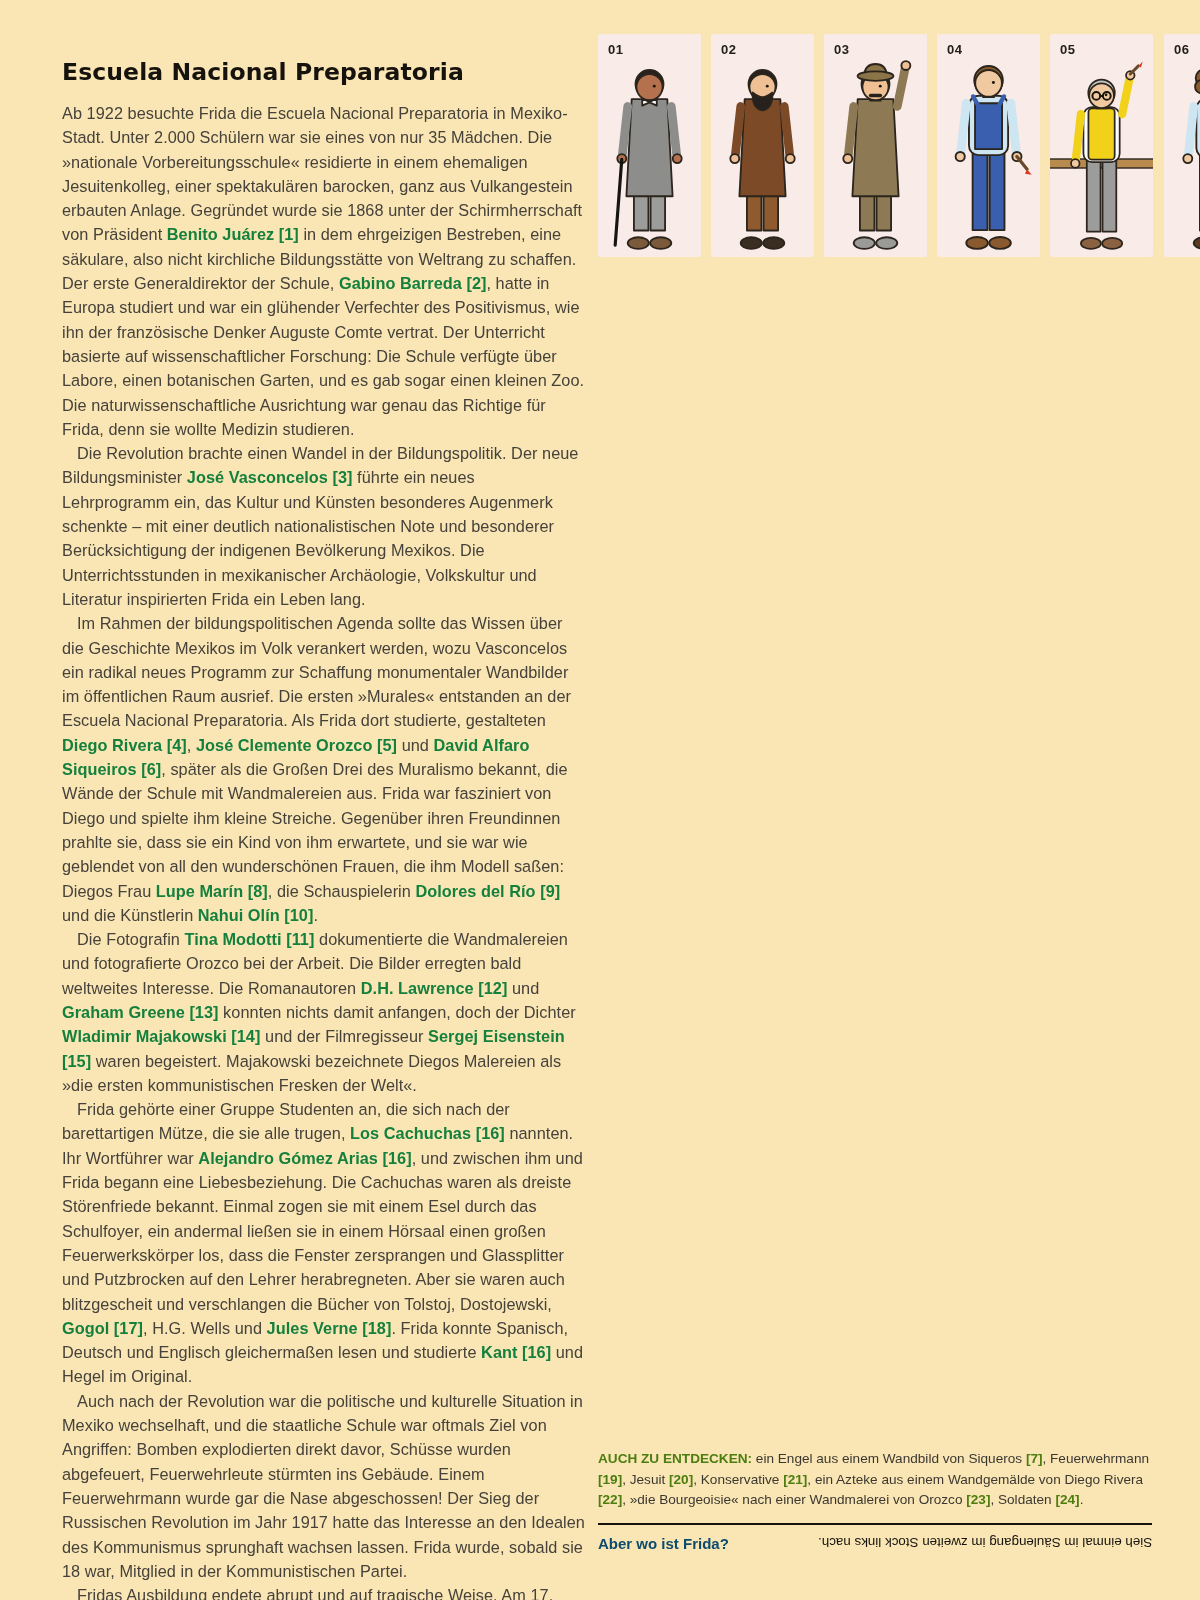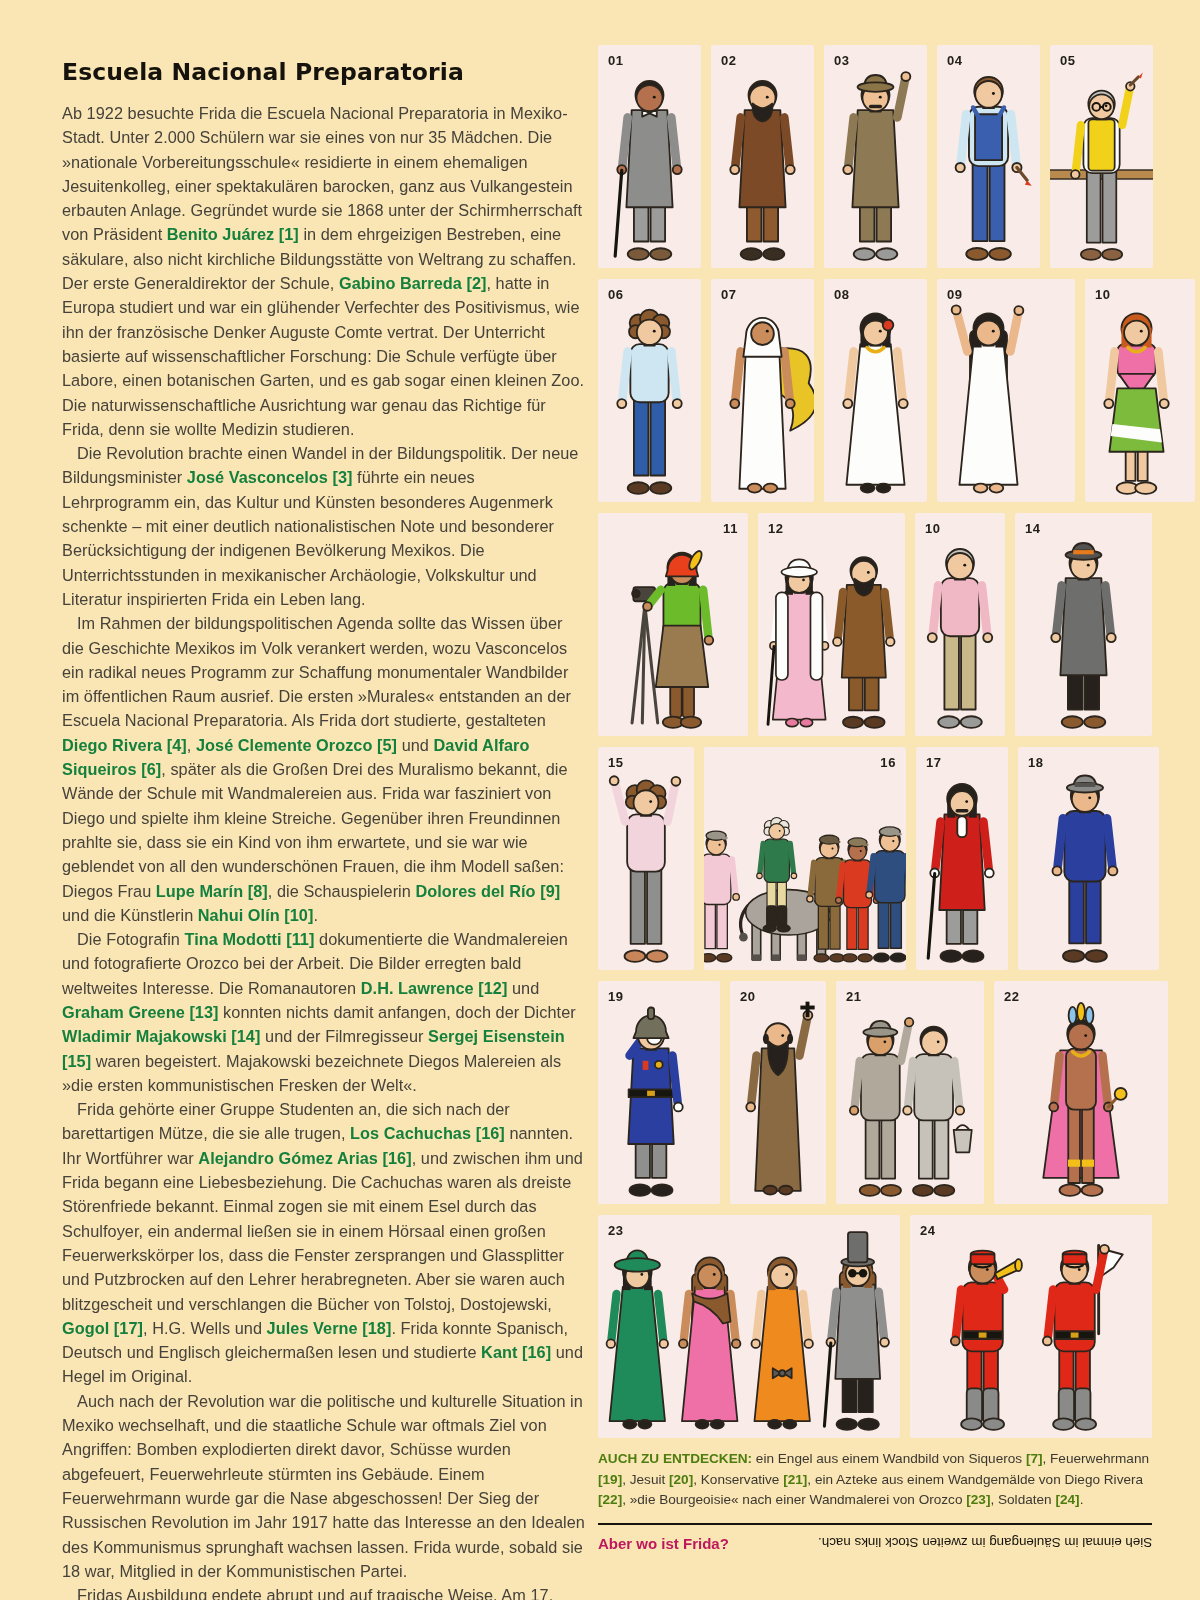--- a/index.html
+++ b/index.html
@@ -2,31 +2,31 @@
 <html><head>
 <meta charset="utf-8">
 <style>
   html,body{margin:0;padding:0}
   body{width:1200px;height:1600px;background:#f9e6b4;font-family:"Liberation Sans",sans-serif;position:relative;overflow:hidden}
   .article{position:absolute;left:62px;top:46px;width:524px}
   .article h1{font-family:"DejaVu Sans",sans-serif;font-size:23.5px;letter-spacing:.1px;margin:12px 0 15px;color:#16130e;font-weight:bold}
   .article p{margin:0;font-size:16.3px;line-height:24.3px;color:#46423b;letter-spacing:.05px}
   .article p.ind{text-indent:15px}
   .article b{color:#15803d}
-  .grid{position:absolute;left:598px;top:45px;width:555px;display:flex;flex-direction:column;gap:11px}
+  .grid{position:absolute;left:598px;top:34px;width:555px;display:flex;gap:11px}
   .row{display:flex;gap:10px;height:223px}
   .panel{position:relative;background:#f9ebe7;border-radius:2px;overflow:hidden;flex:0 0 auto}
   .panel svg{position:absolute;left:0;top:0;display:block}
   .num{position:absolute;top:8px;left:10px;font-size:13px;font-weight:bold;letter-spacing:.6px;color:#23201a;z-index:2}
   .num.r{left:auto;right:10px}
   .caption{position:absolute;left:598px;top:1449px;width:554px;font-size:13.6px;line-height:20.6px;color:#3c3831}
   .caption b{color:#4d7c0f}
   .rule{position:absolute;left:598px;top:1523px;width:554px;height:2px;background:#16130e}
   .footer{position:absolute;left:598px;top:1535px;width:554px;display:flex;justify-content:space-between;align-items:flex-start}
-  .q{font-weight:bold;font-size:15px;color:#be185d}
+  .q{font-weight:bold;font-size:15px;color:#0c4a6e}
   .hint{font-size:13.4px;color:#16130e;transform:rotate(180deg)}
 </style>
 </head>
 <body>
 
 <div class="article">
   <h1>Escuela Nacional Preparatoria</h1>
   <div id="article-body">
       <p><span>Ab 1922 besuchte Frida die Escuela Nacional Preparatoria in Mexiko-Stadt. Unter 2.000 Schülern war sie eines von nur 35 Mädchen. Die »nationale Vorbereitungsschule« residierte in einem ehemaligen Jesuitenkolleg, einer spektakulären barocken, ganz aus Vulkangestein erbauten Anlage. Gegründet wurde sie 1868 unter der Schirmherrschaft von Präsident </span><b>Benito Juárez [1]</b><span> in dem ehrgeizigen Bestreben, eine säkulare, also nicht kirchliche Bildungsstätte von Weltrang zu schaffen. Der erste Generaldirektor der Schule, </span><b>Gabino Barreda [2]</b><span>, hatte in Europa studiert und war ein glühender Verfechter des Positivismus, wie ihn der französische Denker Auguste Comte vertrat. Der Unterricht basierte auf wissenschaftlicher Forschung: Die Schule verfügte über Labore, einen botanischen Garten, und es gab sogar einen kleinen Zoo. Die naturwissenschaftliche Ausrichtung war genau das Richtige für Frida, denn sie wollte Medizin studieren.</span></p>
       <p class="ind"><span>Die Revolution brachte einen Wandel in der Bildungspolitik. Der neue Bildungsminister </span><b>José Vasconcelos [3]</b><span> führte ein neues Lehrprogramm ein, das Kultur und Künsten besonderes Augenmerk schenkte – mit einer deutlich nationalistischen Note und besonderer Berücksichtigung der indigenen Bevölkerung Mexikos. Die Unterrichtsstunden in mexikanischer Archäologie, Volkskultur und Literatur inspirierten Frida ein Leben lang.</span></p>

